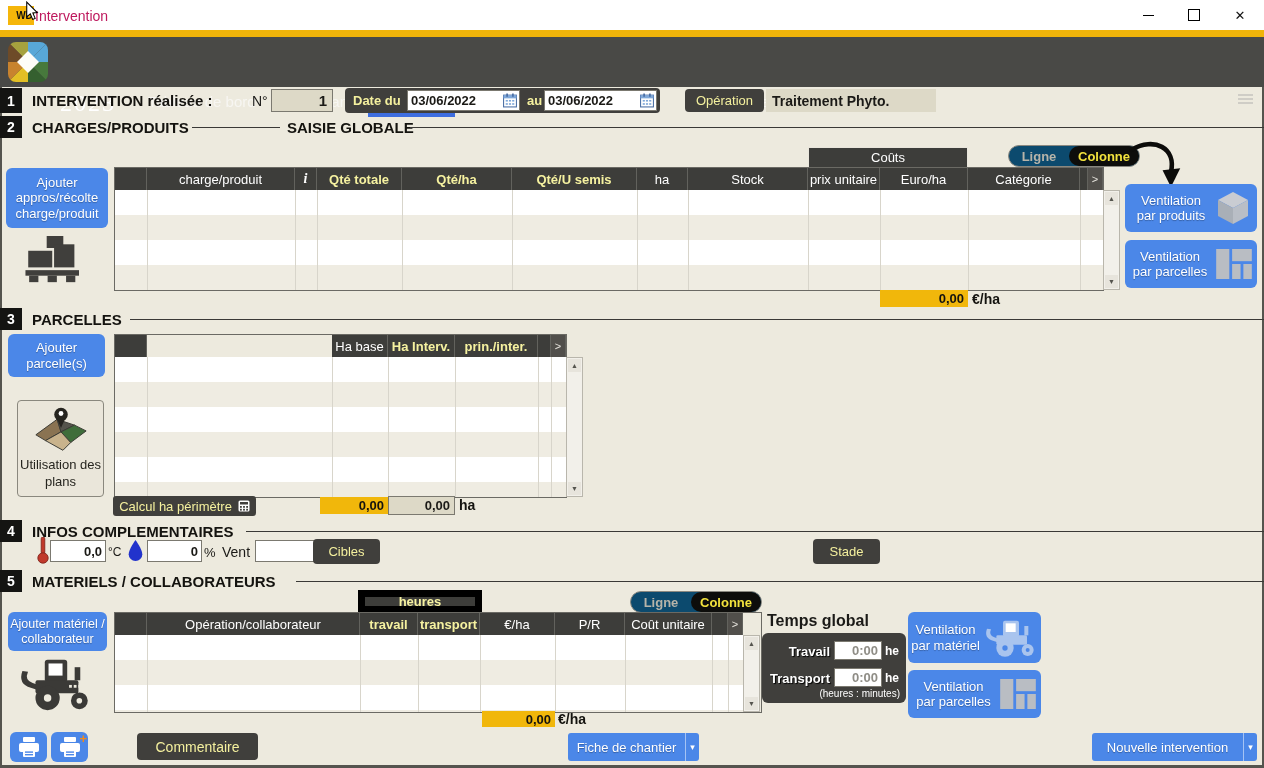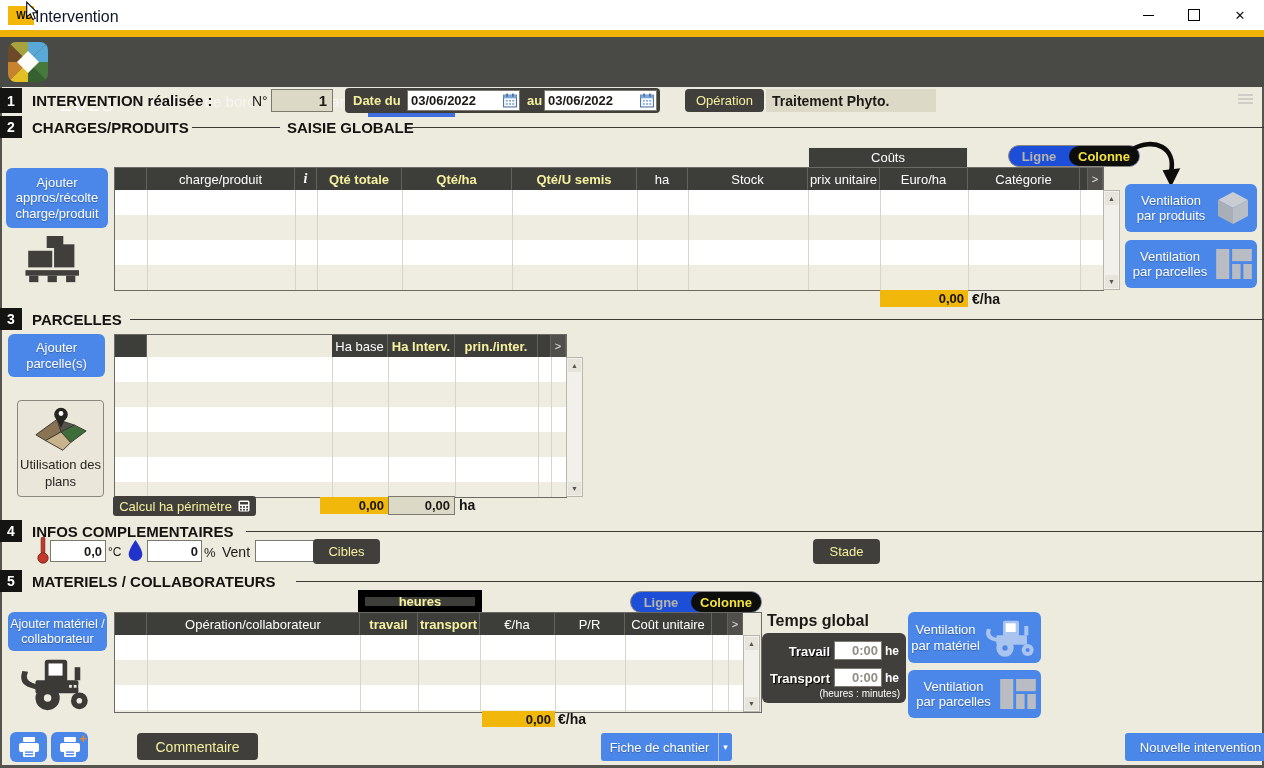--- a/index.html
+++ b/index.html
@@ -3,21 +3,21 @@
 <meta charset="utf-8">
 <style>
   html,body{margin:0;padding:0;}
   body{width:1264px;height:768px;position:relative;overflow:hidden;
        font-family:"Liberation Sans",sans-serif;background:#edeade;color:#1b1a17;}
   .abs{position:absolute;}
   
   .titlebar{left:0;top:0;width:1264px;height:30px;background:#ffffff;}
   .wdicon{left:8px;top:6px;width:19px;height:19px;background:#f5b60a;color:#111;
           font-weight:bold;font-size:10px;display:flex;align-items:center;justify-content:center;padding-left:7px;}
-  .wintitle{left:35px;top:8px;font-size:16px;color:#0f172a;}
+  .wintitle{left:35px;top:8px;font-size:14px;color:#be185d;}
   .winbtn{top:0;width:40px;height:30px;display:flex;align-items:center;justify-content:center;color:#111;}
   
   .accentbar{left:0;top:30px;width:1264px;height:7px;background:#f0b409;}
   .nav{left:0;top:37px;width:1264px;height:50px;background:#494946;}
   .year{left:52px;top:53px;color:#fff;font-size:24px;letter-spacing:2px;
         border-bottom:1px solid #e8e6de;padding:0 8px 3px 8px;font-family:Liberation Serif, serif;}
   .navitem{top:56px;color:#f7f6f2;font-size:15px;cursor:default;}
   .navitem.active{font-weight:bold;font-size:16px;top:54px;border-bottom:4px solid #3e6ee0;padding-bottom:4px;}
   .burger{left:1238px;top:57px;width:15px;}
   .burger div{height:2px;background:#cfcdc6;margin-bottom:2px;}
@@ -43,25 +43,25 @@
   
   .hc{position:absolute;top:0;height:22px;box-sizing:border-box;background:#3d3d3a;
       border-right:1px solid #62625d;color:#fff;font-size:13px;
       display:flex;align-items:center;justify-content:center;overflow:hidden;}
   .hc.y{color:#f6f2a0;font-weight:bold;}
   .hc.more{background:#514f4b;font-size:11px;color:#e8e6df;}
   .tblframe{position:absolute;border:1px solid #6b6a64;box-sizing:border-box;}
   .scroll{position:absolute;background:#f2f0ea;border:1px solid #b9b6ac;box-sizing:border-box;}
   .sbtn{position:absolute;left:1px;right:1px;height:13px;background:#e7e4dc;color:#55544e;
         font-size:7px;display:flex;align-items:center;justify-content:center;}
-  .toggle{display:flex;background:#1d4ed8;border:1px solid #8a8880;border-radius:12px;box-sizing:border-box;}
+  .toggle{display:flex;background:#0c4a6e;border:1px solid #8a8880;border-radius:12px;box-sizing:border-box;}
   .tog-off{flex:1;color:#b7b4a9;font-weight:bold;font-size:13px;display:flex;align-items:center;justify-content:center;}
   .tog-on{background:#0d0d0b;color:#f2e23d;border-radius:11px;font-weight:bold;font-size:13px;
           padding:0 9px;display:flex;align-items:center;}
-  .splitbtn{display:flex;background:#4b87e8;border-radius:3px;color:#fff;overflow:hidden;margin-left:33px;}
+  .splitbtn{display:flex;background:#4b87e8;border-radius:3px;color:#fff;overflow:hidden;}
   .split-main{flex:1;display:flex;align-items:center;justify-content:center;font-size:13px;
               text-shadow:0 1px 1px rgba(0,0,0,.3);}
   .split-arrow{width:13px;display:flex;align-items:center;justify-content:center;font-size:9px;
                border-left:1px solid rgba(255,255,255,.5);}
   .edge{position:absolute;background:#55544e;}
   .tshadow{text-shadow:1px 1px 1px #000;}
 </style>
 </head>
 <body>
 

